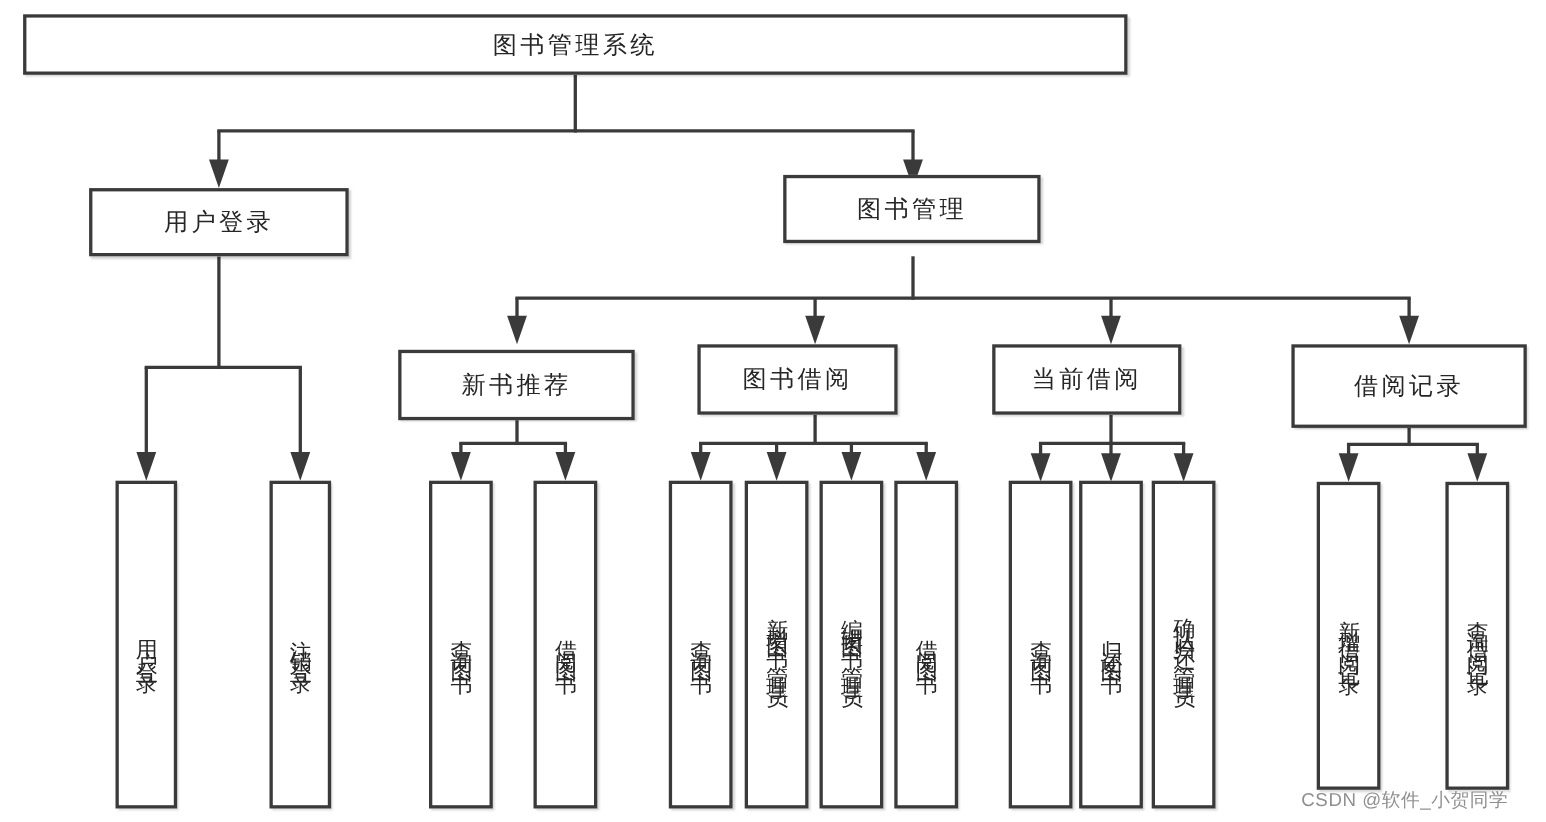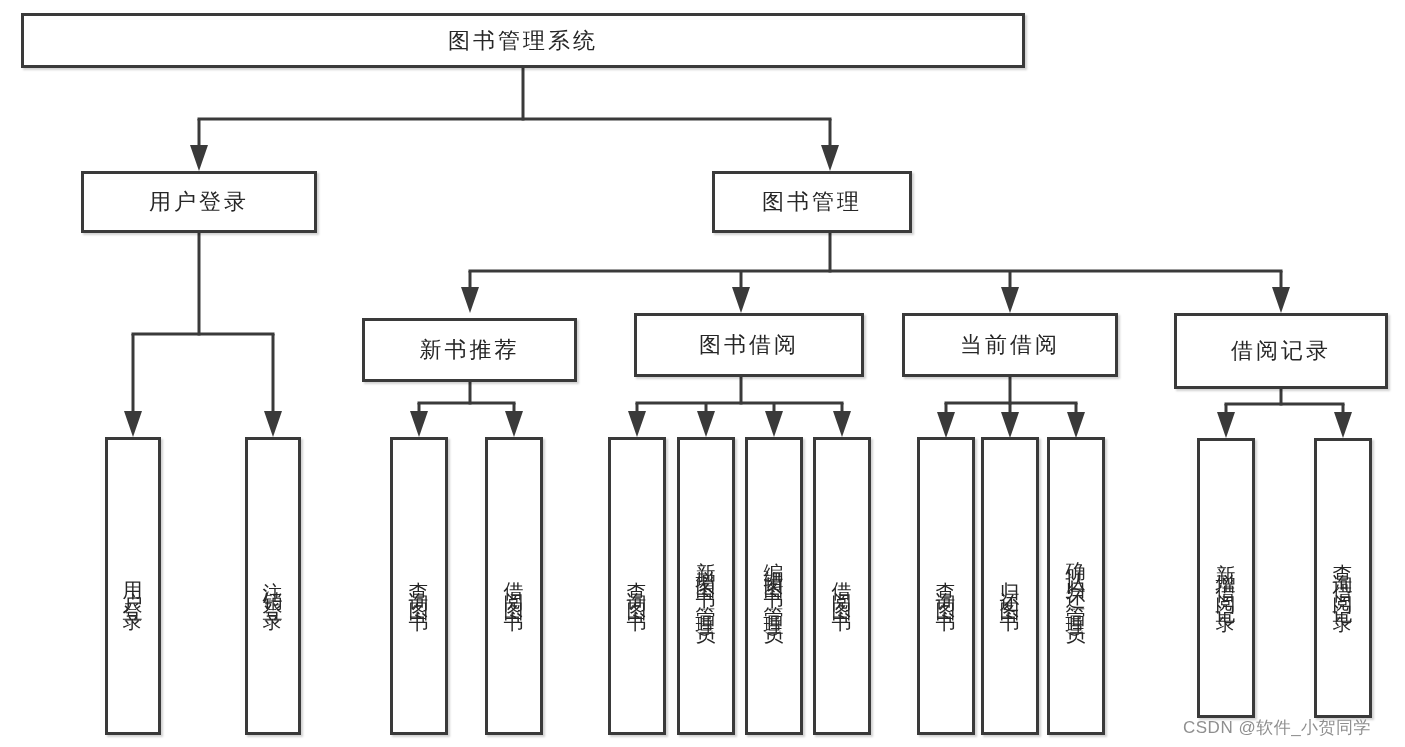--- a/index.html
+++ b/index.html
@@ -94,25 +94,25 @@
       <polygon points="1001,412 1019,412 1010,438"></polygon>
       <polygon points="1067,412 1085,412 1076,438"></polygon>
       <polygon points="1217,412 1235,412 1226,438"></polygon>
       <polygon points="1334,412 1352,412 1343,438"></polygon>
     </g>
   </svg>
 
   <div class="box" style="left:21px;top:13px;width:1004px;height:55px">图书管理系统</div>
 
   <div class="box" style="left:81px;top:171px;width:236px;height:62px">用户登录</div>
-  <div class="box" style="left:712px;top:171px;width:200px;height:62px">图书管理</div>
+  <div class="box" style="left:712px;top:159px;width:234px;height:62px">图书管理</div>
 
   <div class="box" style="left:362px;top:318px;width:215px;height:64px">新书推荐</div>
-  <div class="box" style="left:634px;top:313px;width:230px;height:64px">图书借阅</div>
-  <div class="box" style="left:902px;top:313px;width:216px;height:64px">当前借阅</div>
+  <div class="box" style="left:634px;top:313px;width:182px;height:64px">图书借阅</div>
+  <div class="box" style="left:902px;top:313px;width:172px;height:64px">当前借阅</div>
   <div class="box" style="left:1174px;top:313px;width:214px;height:76px">借阅记录</div>
 
   <div class="vbox" style="left:105px;top:437px;width:56px;height:298px">用户登录</div>
   <div class="vbox" style="left:245px;top:437px;width:56px;height:298px">注销登录</div>
 
   <div class="vbox" style="left:390px;top:437px;width:58px;height:298px">查询图书</div>
   <div class="vbox" style="left:485px;top:437px;width:58px;height:298px">借阅图书</div>
 
   <div class="vbox" style="left:608px;top:437px;width:58px;height:298px">查询图书</div>
   <div class="vbox" style="left:677px;top:437px;width:58px;height:298px;letter-spacing:9px">新增图书（管理员）</div>

